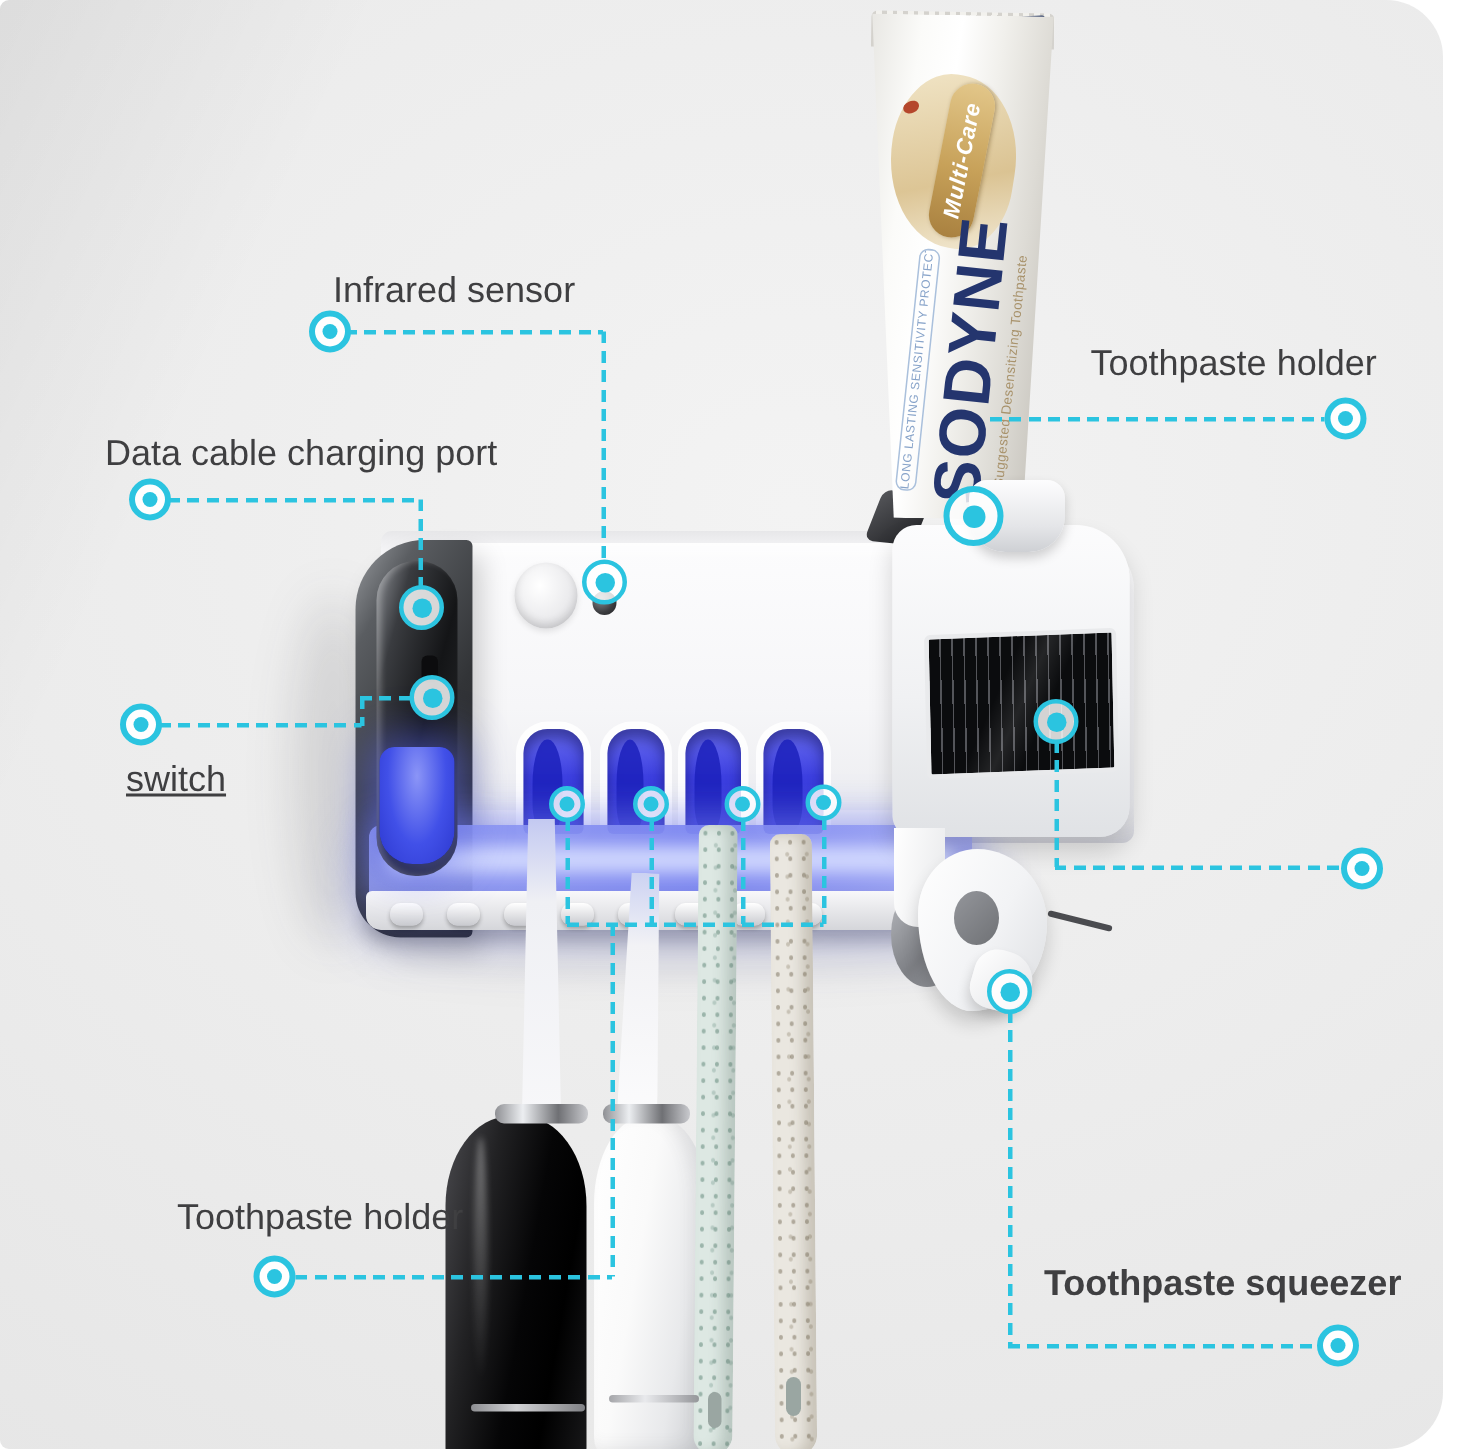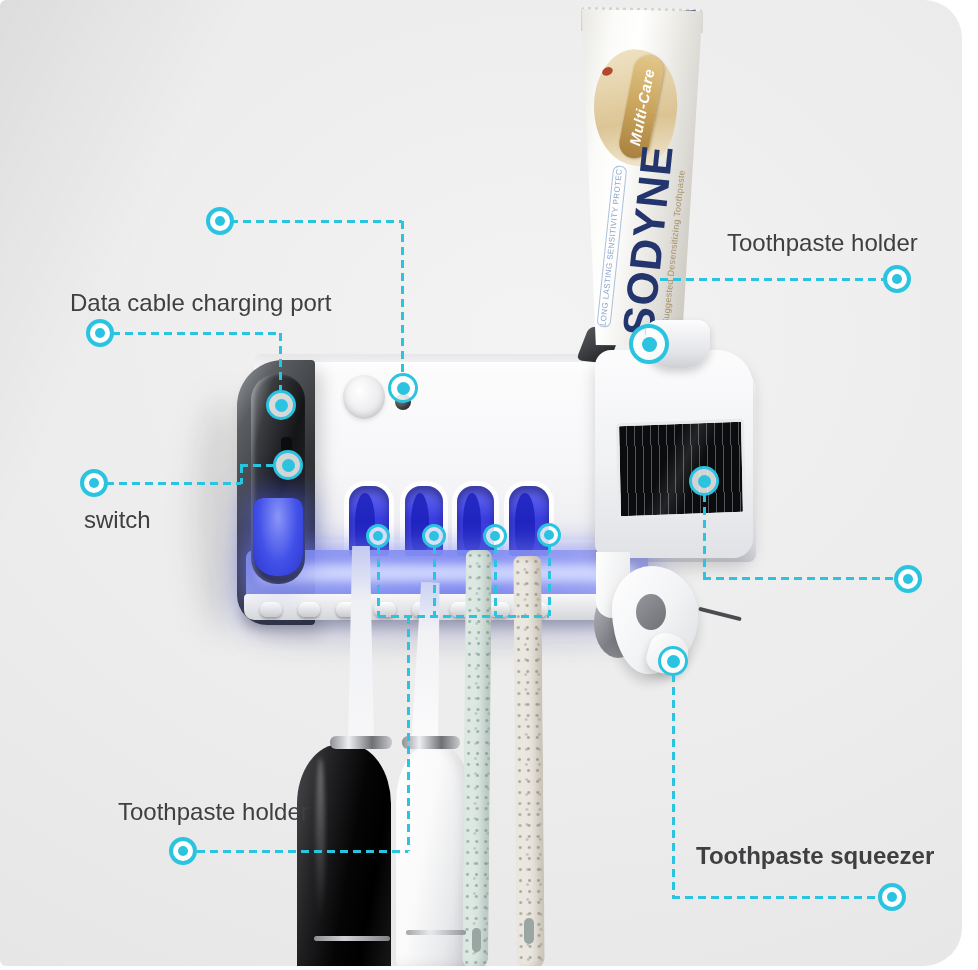--- a/index.html
+++ b/index.html
@@ -193,32 +193,33 @@
   <div class="abs neck neck-b" style="left:414px;top:582px;width:27px;height:162px;"></div>
   <div class="abs ringband" style="left:402px;top:736px;width:58px;height:13px;"></div>
   <div class="abs body-white" style="left:396px;top:744px;width:76px;height:226px;"></div>
   <div class="abs thin-band" style="left:406px;top:930px;width:60px;height:5px;"></div>
 
   <div class="abs manual manual-a" style="left:464px;top:550px;width:26px;height:420px;"></div>
   <div class="abs hole" style="left:472px;top:928px;width:9px;height:24px;"></div>
   <div class="abs manual manual-b" style="left:515px;top:556px;width:28px;height:414px;"></div>
   <div class="abs hole" style="left:524px;top:918px;width:10px;height:26px;"></div>
 
+  <div class="abs co-label" style="left:222px;top:180px;">Infrared sensor</div>
   <div class="abs co-ring" style="left:206px;top:207px;"></div>
   <div class="abs co-h" style="left:230px;top:220px;width:172px;"></div>
   <div class="abs co-v" style="left:401px;top:221px;height:152px;"></div>
   <div class="abs co-dot" style="left:388px;top:373px;"></div>
 
   <div class="abs co-label" style="left:70px;top:289px;">Data cable charging port</div>
   <div class="abs co-ring" style="left:86px;top:319px;"></div>
   <div class="abs co-h" style="left:112px;top:332px;width:168px;"></div>
   <div class="abs co-v" style="left:279px;top:333px;height:58px;"></div>
   <div class="abs co-dot" style="left:266px;top:390px;"></div>
 
-  <div class="abs co-label" style="left:84px;top:506px;">switch</div>
+  <div class="abs co-label" style="left:84px;top:506px;text-decoration:underline;">switch</div>
   <div class="abs co-ring" style="left:80px;top:469px;"></div>
   <div class="abs co-h" style="left:106px;top:482px;width:135px;"></div>
   <div class="abs co-v" style="left:240px;top:465px;height:19px;"></div>
   <div class="abs co-h" style="left:240px;top:464px;width:34px;"></div>
   <div class="abs co-dot" style="left:273px;top:450px;"></div>
 
   <div class="abs co-label" style="left:727px;top:229px;">Toothpaste holder</div>
   <div class="abs co-ring" style="left:883px;top:265px;"></div>
   <div class="abs co-h" style="left:660px;top:278px;width:223px;"></div>
   <div class="abs co-dot big" style="left:629px;top:324px;"></div>

